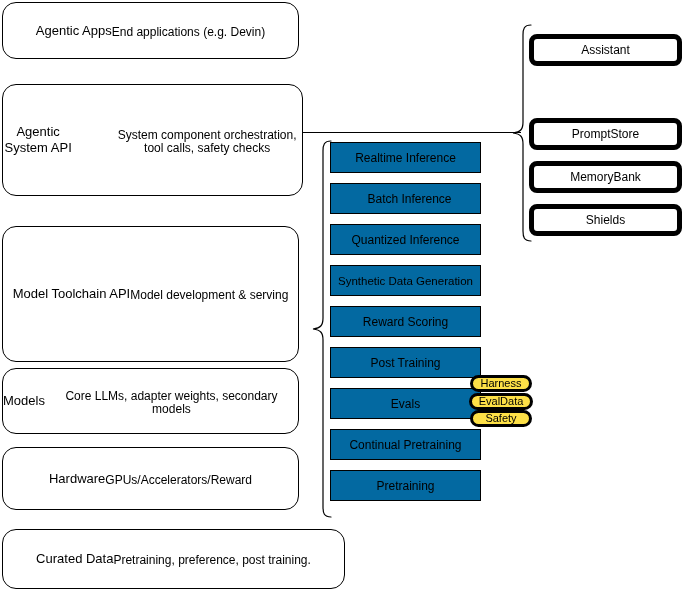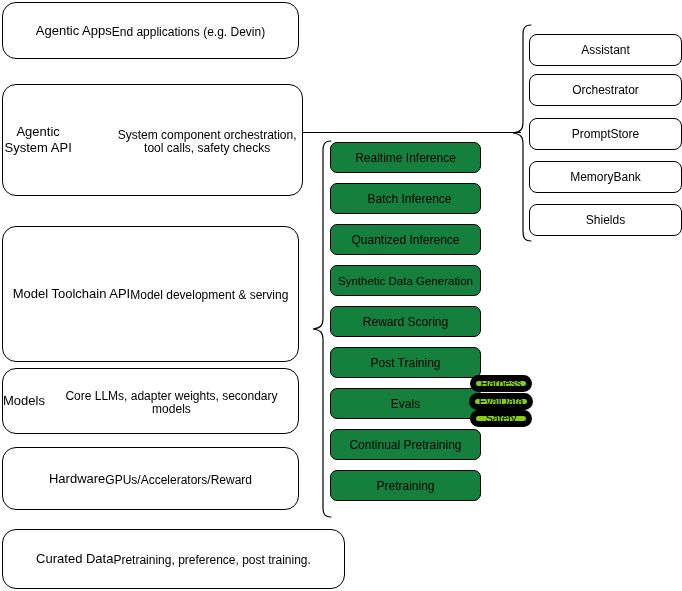--- a/index.html
+++ b/index.html
@@ -37,48 +37,48 @@
   .layer-sub {
     font-size: 12px;
     line-height: 13px;
     color: #000000;
     margin-top: 3px;
   }
   .capbox {
     position: absolute;
     box-sizing: border-box;
     border: 1px solid #000000;
-    border-radius: 7px;
-    background: #15803d;
+    border-radius: 0;
+    background: #0369a1;
     display: flex;
     align-items: center;
     justify-content: center;
     font-size: 12px;
     line-height: 14px;
     white-space: nowrap;
   }
   .sysbox {
     position: absolute;
     box-sizing: border-box;
-    border: 1px solid #000000;
+    border: 5px solid #000000;
     border-radius: 8px;
     background: #ffffff;
     display: flex;
     align-items: center;
     justify-content: center;
     font-size: 12px;
     line-height: 14px;
     white-space: nowrap;
   }
   .pill {
     position: absolute;
     box-sizing: border-box;
-    border: 6px solid #000000;
+    border: 3px solid #000000;
     border-radius: 999px;
-    background: #84cc16;
+    background: #fde047;
     display: flex;
     align-items: center;
     justify-content: center;
     font-size: 11px;
     line-height: 13px;
     white-space: nowrap;
     z-index: 5;
   }
   .bracket, .connector {
     position: absolute;
@@ -170,21 +170,20 @@
                L11 98
                C11 105, 9 108, 1 109
                C9 110, 11 113, 11 120
                L11 207
                C11 213, 12 217, 19 217" fill="none" stroke="#000000" stroke-width="1.2" stroke-linecap="round"></path>
     </svg>
   </div>
 
   <div class="sysbox" style="left:529px; top:34px; width:153px; height:32px;">Assistant</div>
 
-  <div class="sysbox" style="left:529px; top:74px; width:153px; height:32px;">Orchestrator</div>
 
   <div class="sysbox" style="left:529px; top:118px; width:153px; height:32px;">PromptStore</div>
 
   <div class="sysbox" style="left:529px; top:161px; width:153px; height:32px;">MemoryBank</div>
 
   <div class="sysbox" style="left:529px; top:204px; width:153px; height:32px;">Shields</div>
 
 </div>
 
 </body></html>

